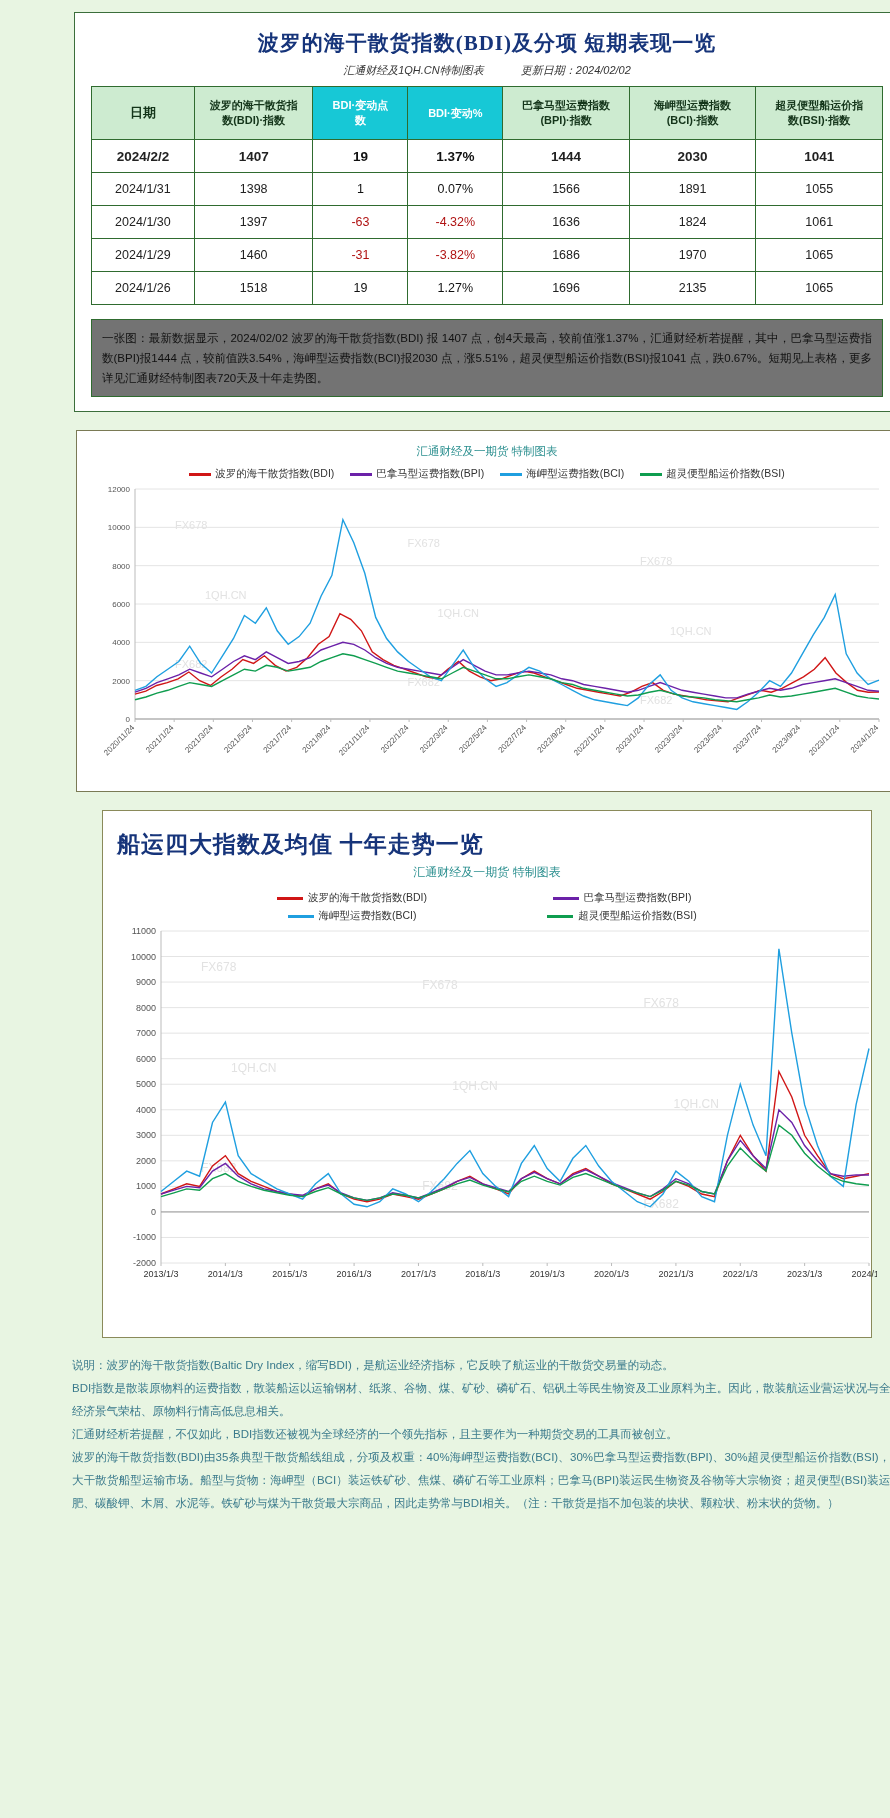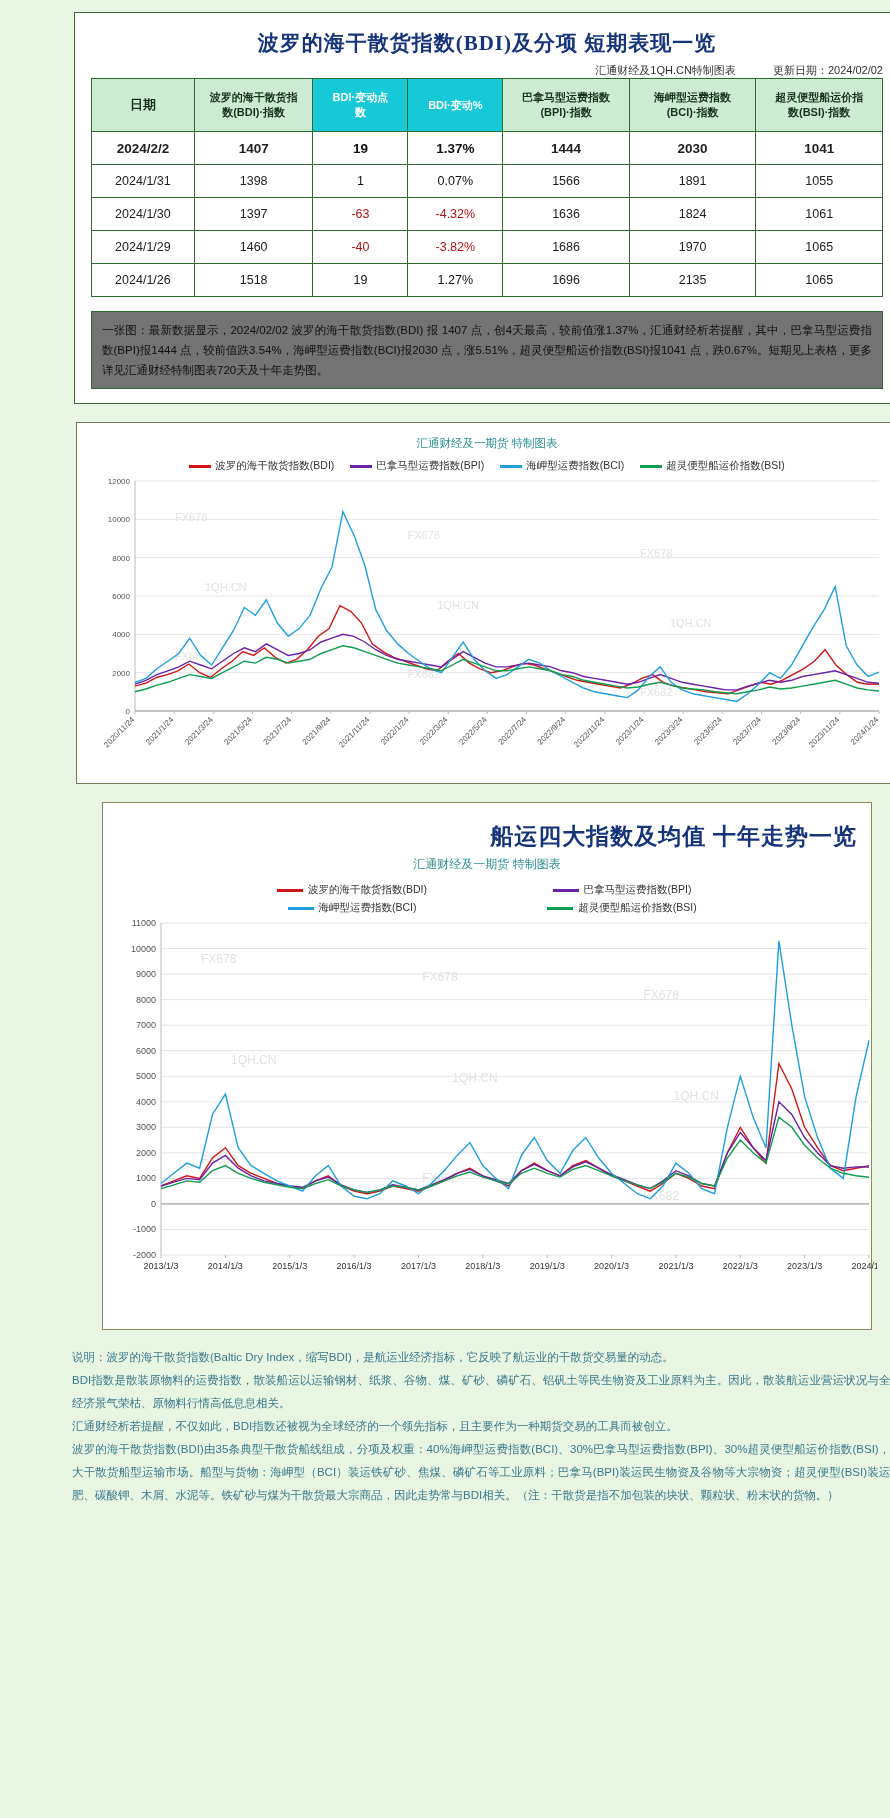--- a/index.html
+++ b/index.html
@@ -32,23 +32,25 @@
   .t-title{
     text-align:center;
     font-family:"Liberation Serif","DejaVu Serif",serif;
     font-size:21px;
     font-weight:bold;
     color:#16347a;
     letter-spacing:1px;
     padding:4px 0 6px 0;
   }
   .t-sub{
-    text-align:right;
+    text-align:center;
     font-size:11px;
     color:#333;
+    padding-bottom:8px;
+    font-style:italic;
   }
   .t-sub .upd{margin-left:34px;}
   table.bdi{
     width:100%;
     border-collapse:collapse;
     font-size:11.5px;
   }
   table.bdi th,table.bdi td{
     border:1px solid #2f6b2f;
     text-align:center;
@@ -126,21 +128,21 @@
   .legend .sw{width:22px;height:3px;display:inline-block;}
   .chartbox{position:relative;}
   
   .panel3{
     margin:18px 48px 0 48px;
     padding:12px 14px 10px 14px;
     border:1px solid #8a8a5a;
     background:#fff;
   }
   .c3-title{
-    text-align:right;
+    text-align:left;
     font-size:23px;
     font-weight:bold;
     color:#16347a;
     font-family:"Liberation Serif","DejaVu Serif",serif;
     letter-spacing:1px;
     padding-top:6px;
   }
   .c3-sub{
     text-align:center;
     font-size:12px;
@@ -217,21 +219,21 @@
           <td>1397</td>
           <td class="neg">-63</td>
           <td class="neg">-4.32%</td>
           <td>1636</td>
           <td>1824</td>
           <td>1061</td>
         </tr>
         <tr>
           <td>2024/1/29</td>
           <td>1460</td>
-          <td class="neg">-40</td>
+          <td class="neg">-31</td>
           <td class="neg">-3.82%</td>
           <td>1686</td>
           <td>1970</td>
           <td>1065</td>
         </tr>
         <tr>
           <td>2024/1/26</td>
           <td>1518</td>
           <td class="pos">19</td>
           <td class="pos">1.27%</td>

